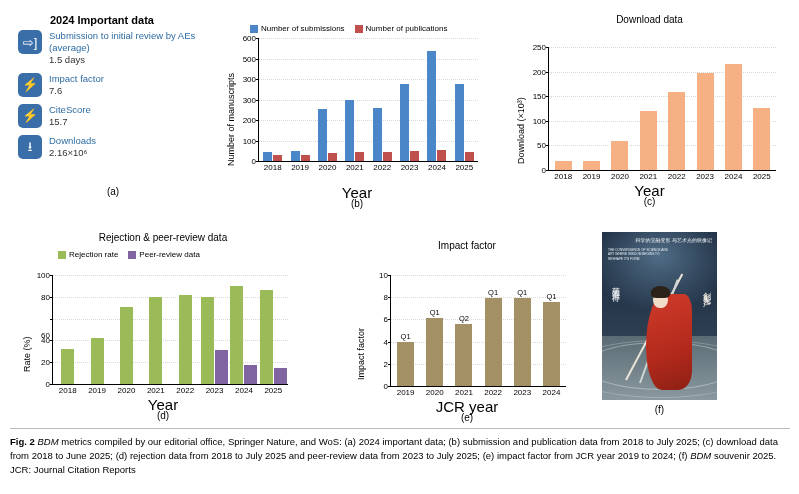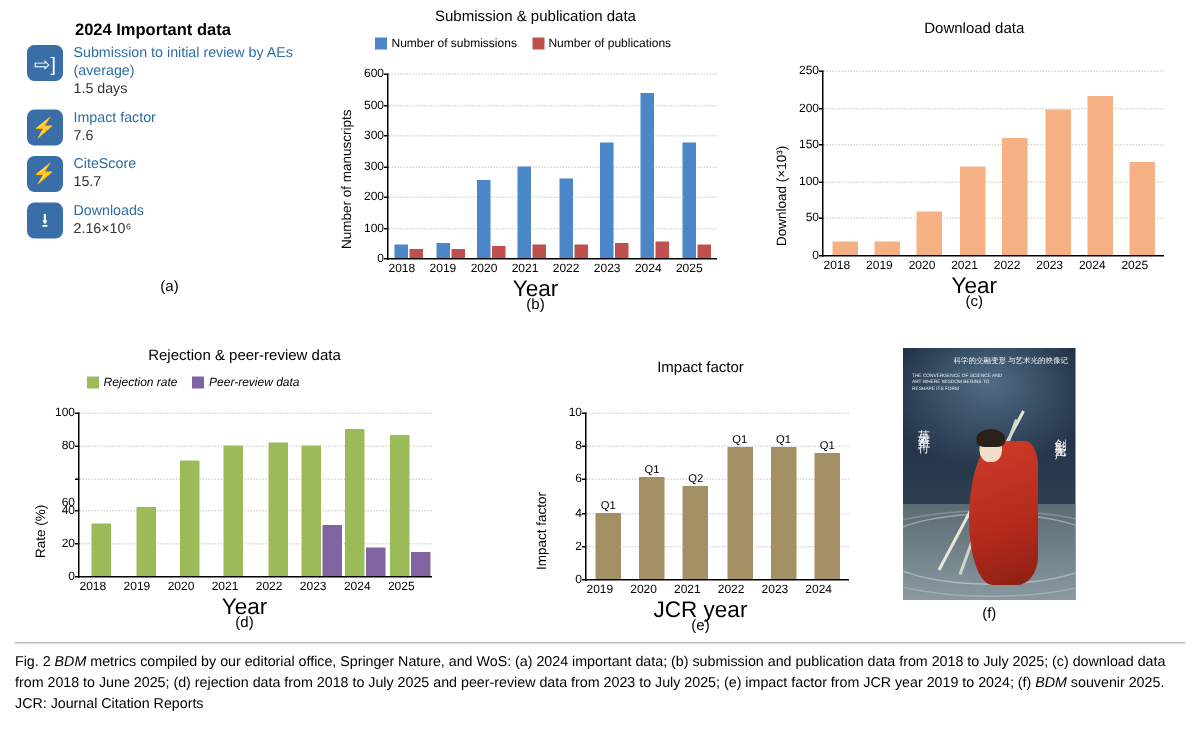--- a/index.html
+++ b/index.html
@@ -71,21 +71,21 @@
   .bar { width: 9px; }
   .xlabels {
     position: absolute;
     left: 0; right: 0;
     top: 100%;
     display: flex;
     justify-content: space-around;
     font-size: 8px;
     padding-top: 2px;
   }
-  .xlabels span { flex: 1 1 0; }
+  .xlabels span { flex: 1 1 0; text-align: center; }
   .xaxis-title {
     position: absolute;
     left: 0; right: 0;
     text-align: center;
     font-size: 15px;
   }
   .yaxis-title {
     position: absolute;
     font-size: 9px;
     transform-origin: 0 0;
@@ -250,21 +250,21 @@
   
   #caption {
     position: absolute;
     left: 10px;
     top: 435px;
     width: 780px;
     font-size: 9.5px;
     line-height: 1.45;
     color: #000;
   }
-  #caption .figno { font-weight: normal; margin-top: 36px; }
+  #caption .figno { font-weight: bold; margin-top: 36px; }
   #caption i { font-style: italic; }
   .cap-rule {
     position: absolute;
     left: 10px; top: 428px;
     width: 780px;
     border-top: 1px solid #bbb;
   }
 </style>
 </head>
 <body>
@@ -303,21 +303,20 @@
       <div class="a-text">
         <div class="a-label">Downloads</div>
         <div class="a-value">2.16×10⁶</div>
       </div>
     </div>
 
     <div class="panel-letter" style="top:172px;left:0;">(a)</div>
   </div>
 
   <div class="panel" id="panel-b" style="left:222px; top:6px; width:270px; height:200px;">
-    <div class="chart-title">Submission &amp; publication data</div>
     <div class="legend" id="legend-b" style="left:28px; top:18px;text-align:right;">
       <span class="item">
         <span class="swatch" style="background: rgb(74, 134, 200);"></span>
         <span>Number of submissions</span>
       </span>
       <span class="item">
         <span class="swatch" style="background: rgb(192, 80, 77);"></span>
         <span>Number of publications</span>
       </span>
     </div>
@@ -497,21 +496,21 @@
           <span>2024</span>
           <span>2025</span>
         </div>
       </div>
     <div class="xaxis-title" style="top:168px;">Year</div>
     <div class="panel-letter" style="top:182px;">(c)</div>
   </div>
 
   <div class="panel" id="panel-d" style="left:18px; top:232px; width:290px; height:190px;">
     <div class="chart-title">Rejection &amp; peer-review data</div>
-    <div class="legend" id="legend-d" style="left:40px; top:18px;font-style:italic;">
+    <div class="legend" id="legend-d" style="left:40px; top:18px;">
       <span class="item">
         <span class="swatch" style="background: rgb(155, 187, 89);"></span>
         <span>Rejection rate</span>
       </span>
       <span class="item">
         <span class="swatch" style="background: rgb(128, 100, 162);"></span>
         <span>Peer-review data</span>
       </span>
     </div>
     <div class="yaxis-title" style="left:4px; top:140px;">Rate (%)</div>

